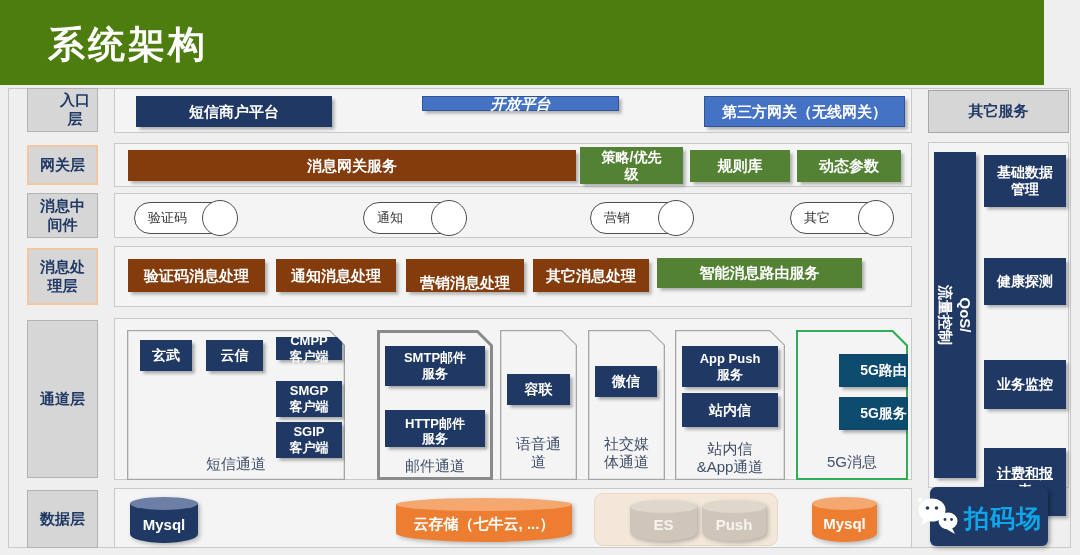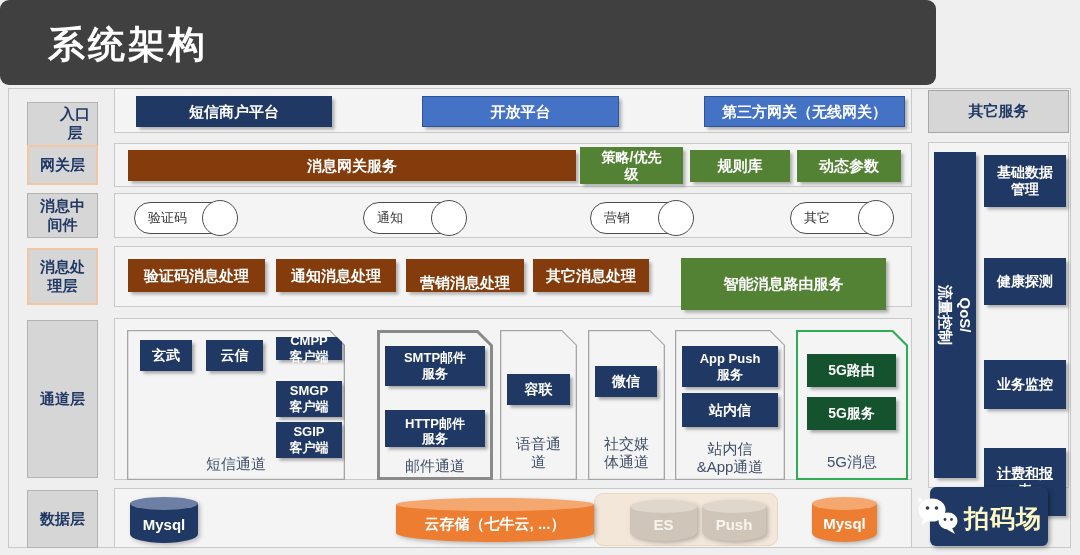--- a/index.html
+++ b/index.html
@@ -1,21 +1,21 @@
 <!DOCTYPE html>
 <html><head>
 <meta charset="utf-8">
 <style>
   * { margin:0; padding:0; box-sizing:border-box; }
   html,body { width:1080px; height:555px; }
   body { font-family:"Liberation Sans","DejaVu Sans",sans-serif; background:#EFEFEF; overflow:hidden; }
   .stage { position:relative; width:1080px; height:555px; background:#EFEFEF; }
 
   
-  .hdr { position:absolute; left:0; top:0; width:936px; height:85px; background:#404040;border-radius:9px; }
+  .hdr { position:absolute; left:0; top:0; width:1044px; height:85px; background:#4d7c0f; }
   .hdr .title { position:absolute; left:48px; top:20px; font-size:37px; font-weight:bold; color:#FFFFFF; letter-spacing:3px; }
 
   
   .frame { position:absolute; left:8px; top:88px; width:1063px; height:460px; border:1px solid #C9C9C9; }
 
   
   .lbl { position:absolute; left:27px; width:71px; background:#D6D6D6; border:1px solid #B3B3B3;
          display:flex; flex-direction:column; align-items:center; justify-content:center;
          color:#1F3864; font-weight:bold; font-size:15px; line-height:1.25; text-align:center; }
   .lbl.accent { border:2px solid #F2C6A0; }
@@ -44,21 +44,21 @@
   .grp { position:absolute; top:330px; height:150px; background:#A6A6A6;
          clip-path:polygon(0 0, calc(100% - 15px) 0, 100% 15px, 100% 100%, 0 100%); }
   .grp .fill { position:absolute; inset:1.3px; background:#F4F4F4;
                clip-path:polygon(0 0, calc(100% - 14px) 0, 100% 14px, 100% 100%, 0 100%); }
   .grp.mail { background:#8A8A8A; } .grp.mail .fill { inset:2.6px; }
   .grp.g5   { background:#2EAD57; } .grp.g5 .fill { inset:2px; }
   .cbox { position:absolute; display:flex; flex-direction:column; align-items:center; justify-content:center;
           background:#1F3864; color:#fff; font-weight:bold; font-size:14px; line-height:1.2; text-align:center;
           box-shadow:2.5px 2.5px 3px rgba(90,90,90,0.5); }
   .cbox.small { font-size:13px; }
-  .cbox.orange { background:#14532d; }
+  .cbox.orange { background:#0c4a6e;margin-left:32px; }
   .cbox span { display:block; }
   .cap { position:absolute; left:0; right:0; text-align:center; color:#41506A; font-size:15px; line-height:1.25; }
   .cap span { display:block; }
 
   
   .cyl { position:absolute; filter:drop-shadow(2px 2px 2px rgba(0,0,0,0.25)); }
   .cyl .ctop  { position:absolute; left:0; right:0; top:0; height:13px; border-radius:50%; z-index:2; }
   .cyl .cbody { position:absolute; left:0; right:0; top:6px; bottom:0; border-radius:0 0 50% 50% / 0 0 9px 9px; }
   .cyl .clabel{ position:absolute; left:0; right:0; top:8px; bottom:0; display:flex; align-items:center; justify-content:center;
                 color:#fff; font-weight:bold; font-size:15px; z-index:3; }
@@ -78,35 +78,35 @@
   .qos { position:absolute; left:934px; top:152px; width:42px; height:326px; background:#1F3864;
          box-shadow:2.5px 2.5px 3px rgba(90,90,90,0.45); }
   .qos .rot { position:absolute; top:50%; left:50%; transform:translate(-50%,-50%) rotate(90deg);
               white-space:nowrap; color:#fff; font-weight:bold; font-size:15px; line-height:1.3; text-align:center; }
   .qos .rot span { display:block; }
   .svc { left:984px; width:82px; font-size:14px; }
 
   
   .wm { position:absolute; left:930px; top:487px; width:118px; height:59px; background:#1F3864;
         border-radius:6px; box-shadow:2px 2px 4px rgba(0,0,0,0.35); }
-  .wm .wm-text { position:absolute; left:34px; top:15px; color:#fef9c3; font-weight:bold; font-size:25px; letter-spacing:1px; }
+  .wm .wm-text { position:absolute; left:34px; top:15px; color:#0ea5e9; font-weight:bold; font-size:25px; letter-spacing:1px; }
   .wm svg { position:absolute; left:-16px; top:8px; }
 </style>
 </head>
 <body>
 
 <div class="stage">
 
   <div class="hdr">
     <div class="title">系统架构</div>
   </div>
 
   <div class="frame"></div>
 
-  <div class="lbl" style="top:102px;height:44px;padding-left:25px;">
+  <div class="lbl" style="top:88px;height:44px;padding-left:25px;">
     <span>入口层</span>
   </div>
   <div class="lbl accent" style="top:145px;height:40px;">
     <span>网关层</span>
   </div>
   <div class="lbl" style="top:193px;height:45px;">
     <span>消息中</span>
     <span>间件</span>
   </div>
   <div class="lbl accent" style="top:248px;height:57px;">
@@ -117,21 +117,21 @@
     <span>通道层</span>
   </div>
   <div class="lbl" style="top:490px;height:58px;">
     <span>数据层</span>
   </div>
 
   <div class="rowc" style="top:88px;height:45px;"></div>
   <div class="box navy" style="left:136px;top:96px;width:196px;height:31px;">
     <span>短信商户平台</span>
   </div>
-  <div class="box blue" style="left:422px;top:96px;width:197px;height:31px;">
+  <div class="box blue" style="left:422px;top:96px;width:197px;height:15px;font-style:italic;">
     <span>开放平台</span>
   </div>
   <div class="box blue" style="left:704px;top:96px;width:201px;height:31px;">
     <span>第三方网关（无线网关）</span>
   </div>
 
   <div class="rowc" style="top:143px;height:44px;"></div>
   <div class="box brown" style="left:128px;top:150px;width:448px;height:31px;">
     <span>消息网关服务</span>
   </div>
@@ -170,21 +170,21 @@
   </div>
   <div class="box brown" style="left:276px;top:259px;width:120px;height:33px;">
     <span>通知消息处理</span>
   </div>
   <div class="box brown" style="left:406px;top:259px;width:118px;height:33px;justify-content:flex-end;">
     <span>营销消息处理</span>
   </div>
   <div class="box brown" style="left:533px;top:259px;width:116px;height:33px;">
     <span>其它消息处理</span>
   </div>
-  <div class="box green" style="left:681px;top:258px;width:205px;height:52px;">
+  <div class="box green" style="left:657px;top:258px;width:205px;height:30px;">
     <span>智能消息路由服务</span>
   </div>
 
   <div class="rowc" style="top:318px;height:162px;"></div>
 
   <div class="grp" style="left:127px;width:218px;">
     <div class="fill"></div>
     <div class="cbox" style="left:13px;top:10px;width:52px;height:31px;">
       <span>玄武</span>
     </div>
@@ -274,21 +274,21 @@
   </div>
 
   <div class="rowc" style="top:488px;height:60px;"></div>
   <div class="beige"></div>
 
   <div class="cyl navy2" style="left:130px;top:497px;width:68px;height:46px;">
     <div class="ctop"></div>
       <div class="cbody"></div>
     <div class="clabel">Mysql</div>
   </div>
-  <div class="cyl orange2" style="left:396px;top:498px;width:198px;height:44px;border-radius:13px;">
+  <div class="cyl orange2" style="left:396px;top:498px;width:176px;height:44px;border-radius:13px;">
     <div class="ctop"></div>
       <div class="cbody"></div>
     <div class="clabel">云存储（七牛云, ...）</div>
   </div>
   <div class="cyl tan" style="left:630px;top:500px;width:67px;height:41px;">
     <div class="ctop"></div>
       <div class="cbody"></div>
     <div class="clabel">ES</div>
   </div>
   <div class="cyl tan" style="left:702px;top:500px;width:64px;height:41px;">

